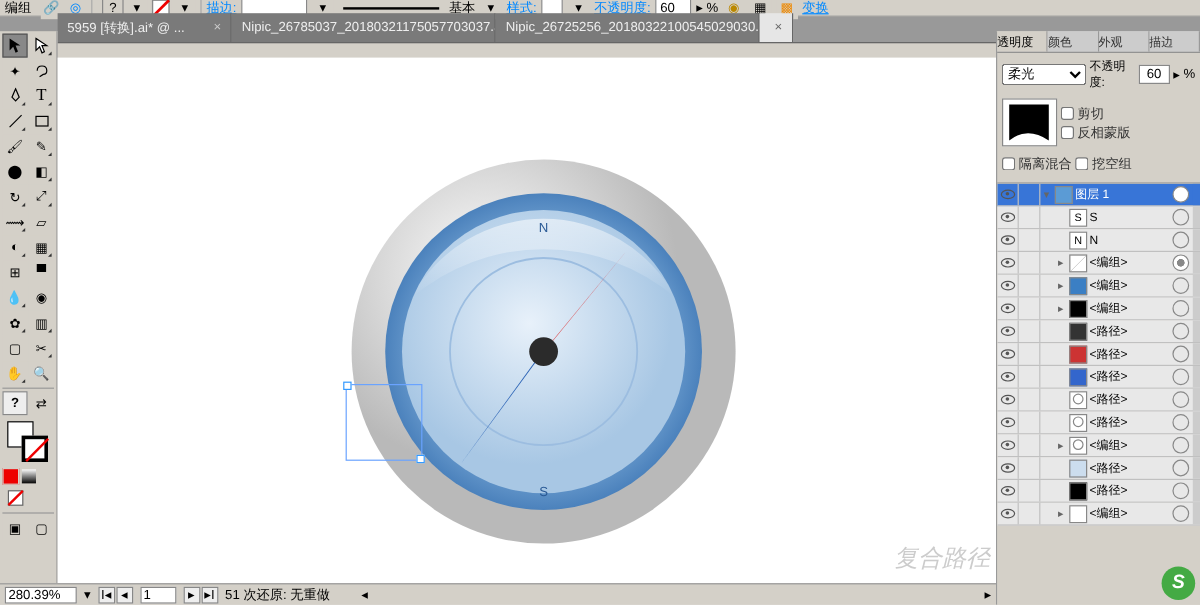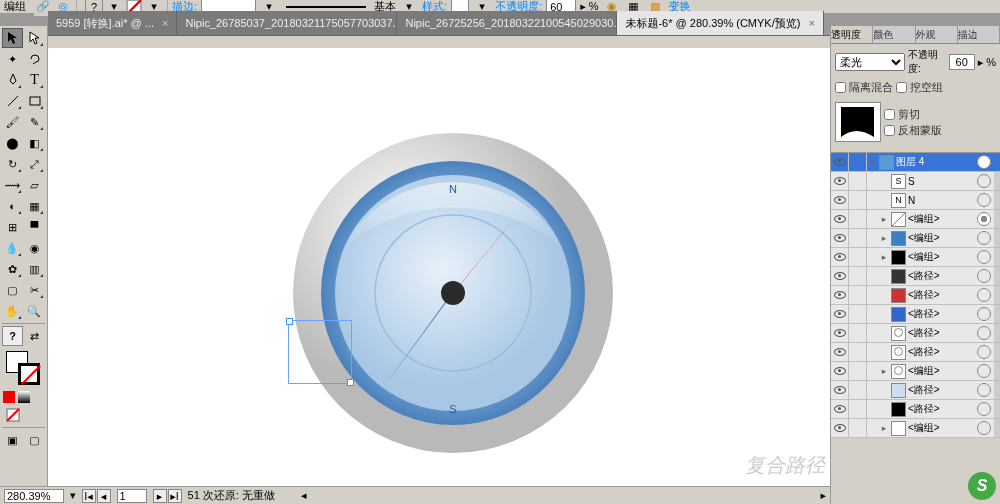--- a/index.html
+++ b/index.html
@@ -5,21 +5,21 @@
 *{margin:0;padding:0;box-sizing:border-box;font-family:"Microsoft YaHei",SimSun,sans-serif;font-size:11px;user-select:none}
 body{background:#d4d0c8;width:1000px;height:504px;overflow:hidden;position:relative}
 .topbar{height:14px;background:#d4d0c8;border-bottom:1px solid #999;display:flex;align-items:center;padding:0 4px;gap:4px}
 .topbar .lbl{color:#000}
 .topbar .grp{display:flex;align-items:center;gap:2px;padding:0 4px;border-right:1px solid #aaa;height:100%}
 .topbar .tbtn{width:18px;height:18px;border:1px solid transparent;display:flex;align-items:center;justify-content:center;background:#d4d0c8}
 .topbar .input{width:55px;height:18px;background:#fff;border:1px solid #888;padding:1px 3px}
 .link{color:#08f;text-decoration:underline;cursor:pointer}
 .strokeln{width:80px;height:2px;background:#000;margin:0 4px}
 .tabs{height:22px;background:#999;border-bottom:1px solid #666;display:flex;align-items:flex-end;padding-left:48px}
-.tab{height:20px;padding:12px 8px;background:#7a7a7a;color:#eee;border-right:1px solid #666;display:flex;align-items:center;gap:4px;max-width:220px;white-space:nowrap;overflow:hidden}
+.tab{height:20px;padding:12px 8px;background:#7a7a7a;color:#eee;border-right:1px solid #666;display:flex;align-items:center;gap:20px;max-width:220px;white-space:nowrap;overflow:hidden}
 .tab.active{background:#e6e6e6;color:#000}
 .tab .x{color:#ccc;margin-left:4px}
 .tab.active .x{color:#666}
 .main{position:absolute;top:48px;left:48px;right:170px;bottom:18px;background:#fff}
 .main .sel{position:absolute;left:240px;top:272px;width:64px;height:64px;border:1px solid #6aa3ff}
 .main .sel::before,.main .sel::after{content:"";position:absolute;width:5px;height:5px;border:1px solid #39f;background:#fff}
 .main .sel::before{left:-3px;top:-3px}
 .main .sel::after{right:-3px;bottom:-3px}
 .compass{position:absolute;left:240px;top:80px;width:330px;height:330px}
 .tools{position:absolute;top:26px;left:0;width:48px;bottom:18px;background:#d4d0c8;border-right:1px solid #999;padding:2px;display:flex;flex-wrap:wrap;gap:1px;align-content:flex-start}
@@ -110,21 +110,20 @@
       <span>5959 [转换].ai* @ ...</span>
       <span class="x">×</span>
     </div>
   <div class="tab">
       <span>Nipic_26785037_20180321175057703037.ai* @</span>
     </div>
   <div class="tab">
       <span>Nipic_26725256_20180322100545029030.ai* @</span>
     </div>
   <div class="tab active">
-      <span>未标题-6* @ 280.39% (CMYK/预览)</span>
       <span class="x">×</span>
     </div>
 </div>
 
 <div class="tools">
   <div class="tl sel">
       <svg viewBox="0 0 14 14">
         <path d="M2 1 L2 11 L5 8 L7 13 L9 12 L7 7 L11 7 Z" fill="#000"></path>
       </svg>
     </div>
@@ -244,56 +243,56 @@
   </div>
   <div class="trans-panel">
     <div class="trans-row">
       <select><option>柔光</option></select>
       <span class="lbl">不透明度:</span>
       <input type="text" value="60" style="">
       <span>▸</span>
       <span>%</span>
     </div>
     <div class="trans-row">
-      <label class="chk">
-          <input type="checkbox" style="">
-          <span>隔离混合</span>
-        </label>
-      <label class="chk">
-          <input type="checkbox" style="">
-          <span>挖空组</span>
-        </label>
-    </div>
-    <div class="trans-row">
       <div class="trans-preview"><svg width="44" height="38">
             <path d="M5 4 L38 4 L38 34 Q20 22 5 34 Z" fill="#000"></path>
           </svg></div>
       <div>
         <label class="chk">
             <input type="checkbox" style="">
             <span>剪切</span>
           </label>
         <label class="chk">
             <input type="checkbox" style="">
             <span>反相蒙版</span>
           </label>
       </div>
     </div>
+    <div class="trans-row">
+      <label class="chk">
+          <input type="checkbox" style="">
+          <span>隔离混合</span>
+        </label>
+      <label class="chk">
+          <input type="checkbox" style="">
+          <span>挖空组</span>
+        </label>
+    </div>
   </div>
   <div class="layers-panel">
     <div class="layers-list" id="layers-list">
         <div class="layer-row top">
           <div class="vis">
             <div class="eye"></div>
           </div>
           <div class="lock"></div>
           <div class="ind" style="padding-left: 0px;">
             <span class="tw">▾</span>
             <div class="thumb" style="background: rgb(91, 155, 213);"></div>
-            <span class="name">图层 4</span>
+            <span class="name">图层 1</span>
           </div>
           <div class="targ" style="background: rgb(255, 255, 255);"></div>
           <div class="edge"></div>
         </div>
         <div class="layer-row">
           <div class="vis">
             <div class="eye"></div>
           </div>
           <div class="lock"></div>
           <div class="ind" style="padding-left: 12px;">

